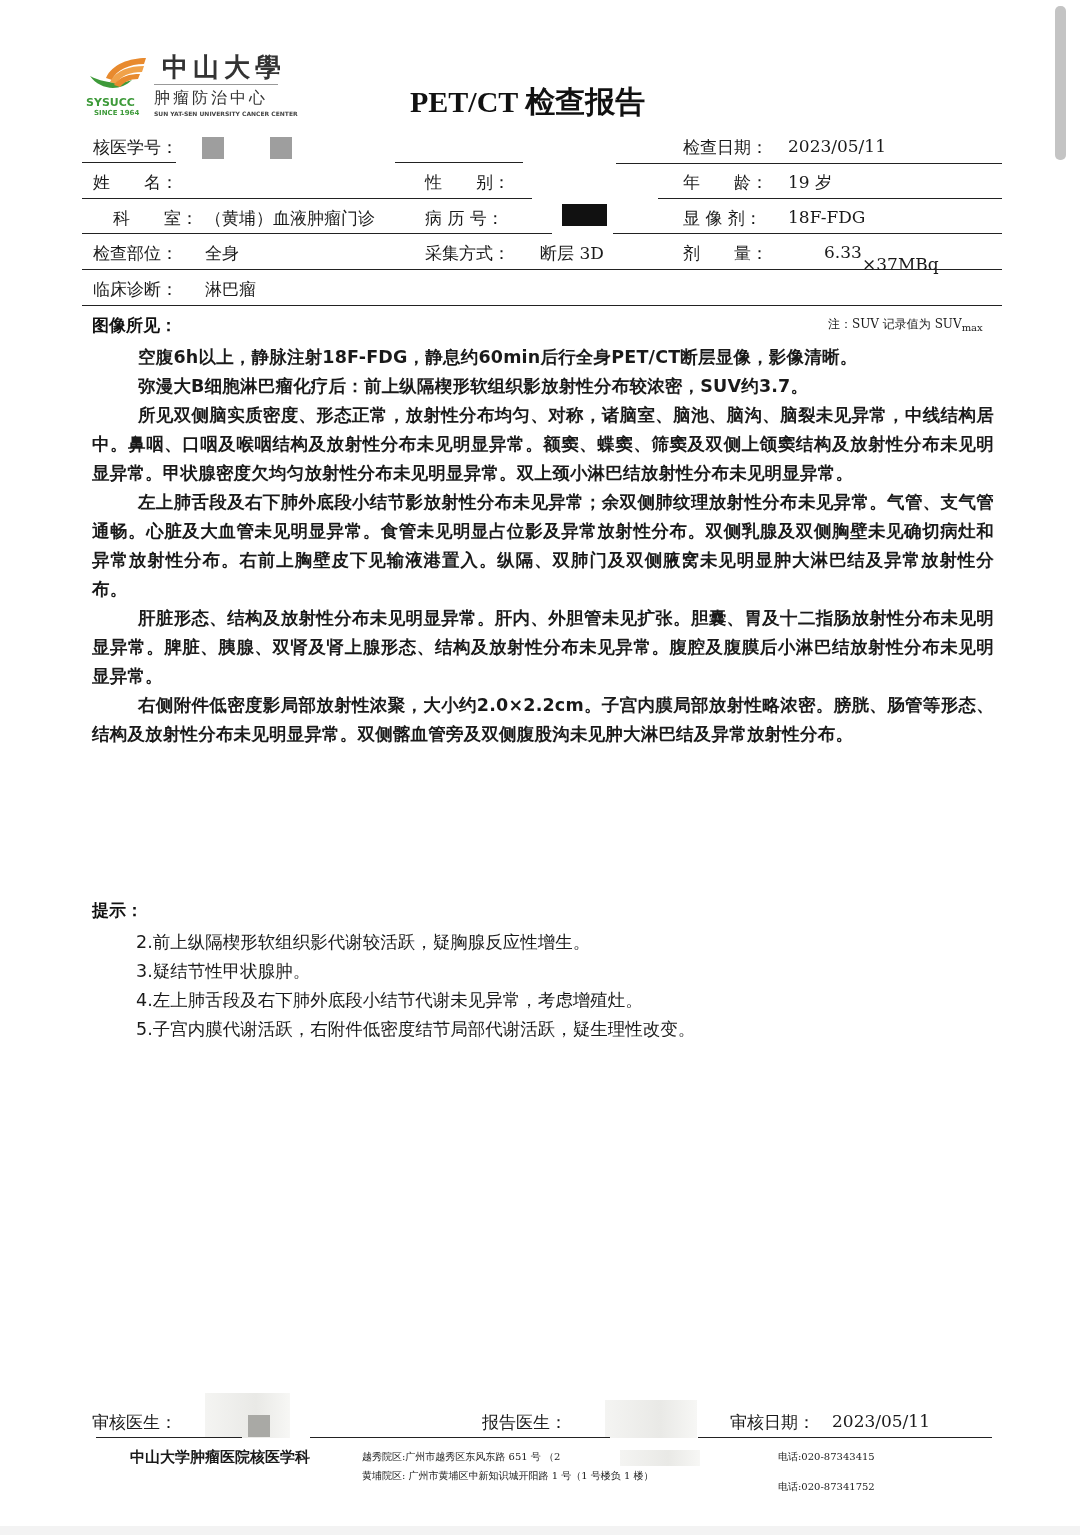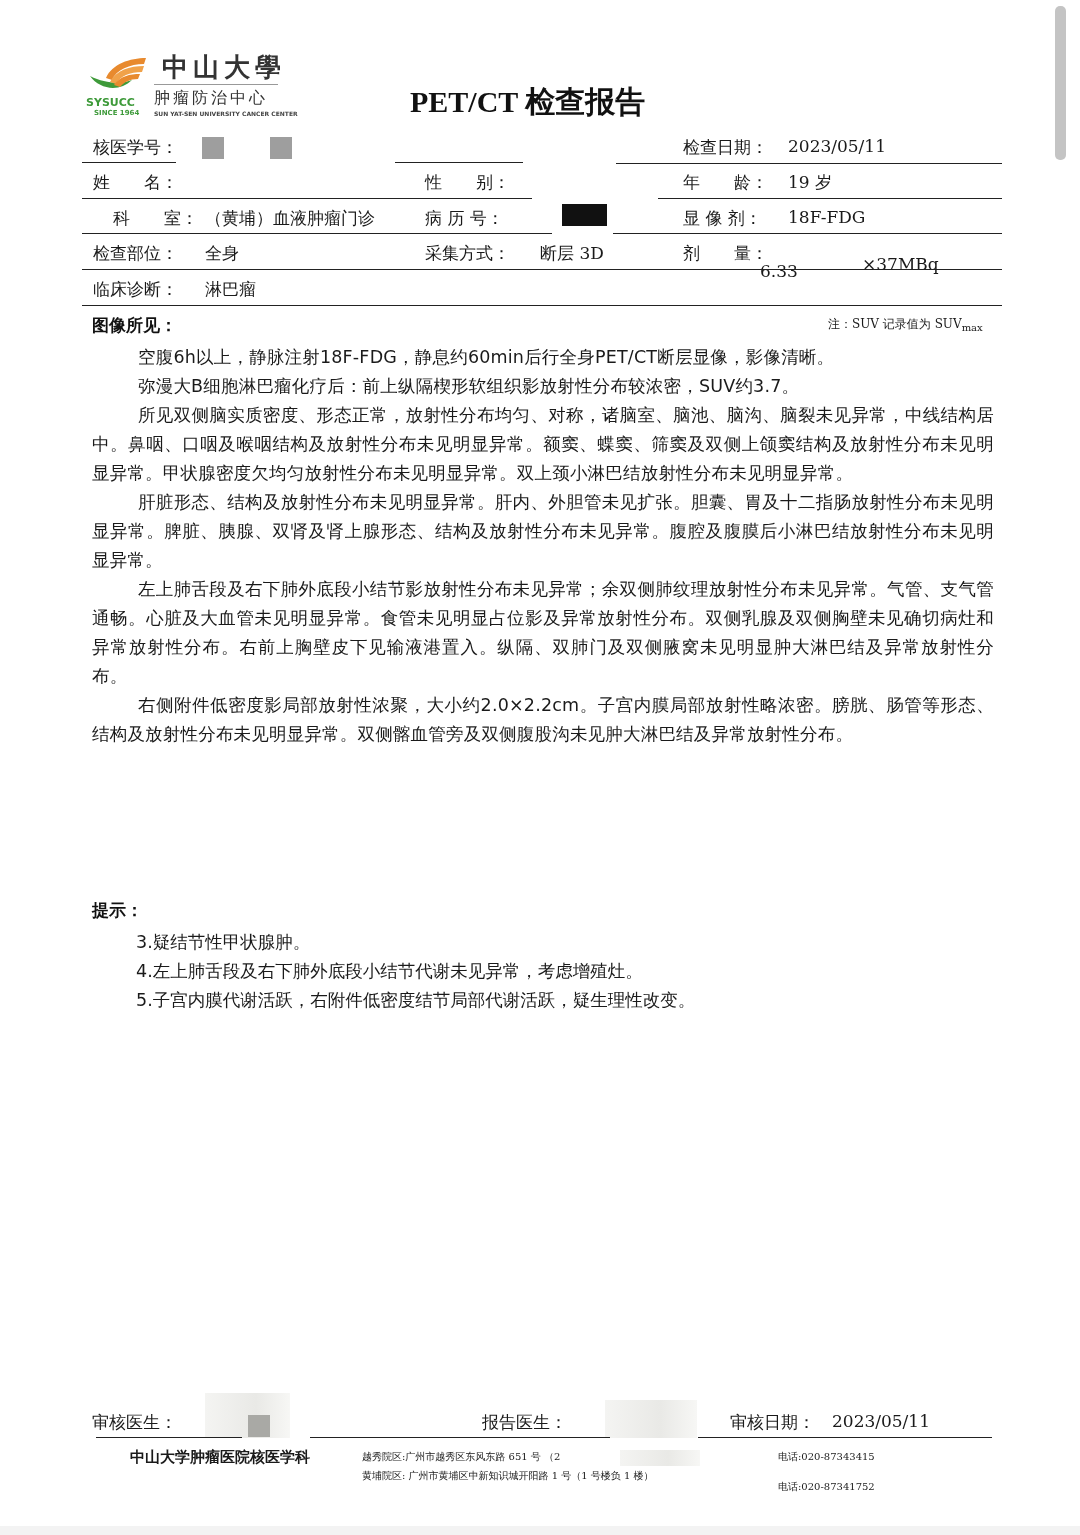--- a/index.html
+++ b/index.html
@@ -25,21 +25,21 @@
   .redact-gray { position: absolute; background: #9e9e9e; }
   .redact-dark { position: absolute; background: #111; }
 
   .section-title { position: absolute; font: bold 17px "DejaVu Sans", sans-serif; color: #111; }
   .note { position: absolute; font-size: 12px; white-space: nowrap; }
   .note sub { font-size: 10px; vertical-align: -3px; }
 
   .body-text {
     position: absolute; left: 92px; width: 902px;
     font-size: 17.5px; line-height: 29px; color: #1a1a1a;
-    font-family: "DejaVu Sans", sans-serif; letter-spacing: 0.2px;
+    font-family: "DejaVu Sans", sans-serif; letter-spacing: 0.2px; font-weight: bold;
   }
   .body-text p { margin: 0; text-indent: 46px; text-align: justify; }
   .tips { position: absolute; left: 136px; top: 928px; font-family: "DejaVu Sans", sans-serif; font-size: 17.5px; line-height: 29px; }
   .tips div { white-space: nowrap; }
 
   .sig { position: absolute; font-size: 17px; white-space: nowrap; }
   .sig-blur { position: absolute; background: linear-gradient(90deg,#f4f4f2,#e9e9e6 60%,#f7f7f5); }
   .foot-dept { position: absolute; left: 130px; top: 1448px; font: bold 15px "DejaVu Sans", sans-serif; white-space: nowrap; }
   .foot-small { position: absolute; font-size: 10px; white-space: nowrap; }
 
@@ -94,44 +94,45 @@
 <div class="cell" style="left:788px;top:207px;">18F-FDG</div>
 
 <div class="hline" style="left:82px;top:233px;width:470px;"></div>
 <div class="hline" style="left:613px;top:233px;width:389px;"></div>
 
 <div class="cell" style="left:93px;top:242px;">检查部位：</div>
 <div class="cell" style="left:205px;top:242px;">全身</div>
 <div class="cell" style="left:425px;top:242px;">采集方式：</div>
 <div class="cell" style="left:540px;top:242px;">断层 3D</div>
 <div class="cell" style="left:683px;top:242px;">剂　　量：</div>
-<div class="cell" style="left:760px;top:242px;margin-top:19px;">6.33</div>
+<div class="cell" style="left:824px;top:242px;">6.33</div>
 <div class="cell" style="left:862px;top:242px;margin-top:12px;">×37MBq</div>
 
 <div class="hline" style="left:82px;top:269px;width:920px;"></div>
 
 <div class="cell" style="left:93px;top:278px;">临床诊断：</div>
 <div class="cell" style="left:205px;top:278px;">淋巴瘤</div>
 
 <div class="hline" style="left:82px;top:305px;width:920px;"></div>
 
 <div class="section-title" style="left:92px;top:314px;">图像所见：</div>
 <div class="note" style="left:828px;top:316px;"><span>注：SUV 记录值为 SUV</span><sub>max</sub></div>
 
 <div class="body-text" style="top:343px;">
   <p>空腹6h以上，静脉注射18F-FDG，静息约60min后行全身PET/CT断层显像，影像清晰。</p>
   <p>弥漫大B细胞淋巴瘤化疗后：前上纵隔楔形软组织影放射性分布较浓密，SUV约3.7。</p>
   <p>所见双侧脑实质密度、形态正常，放射性分布均匀、对称，诸脑室、脑池、脑沟、脑裂未见异常，中线结构居中。鼻咽、口咽及喉咽结构及放射性分布未见明显异常。额窦、蝶窦、筛窦及双侧上颌窦结构及放射性分布未见明显异常。甲状腺密度欠均匀放射性分布未见明显异常。双上颈小淋巴结放射性分布未见明显异常。</p>
+  <p>左上肺舌段及右下肺外底段小结节影放射性分布未见异常；余双侧肺纹理放射性分布未见异常。气管、支气管通畅。心脏及大血管未见明显异常。食管未见明显占位影及异常放射性分布。双侧乳腺及双侧胸壁未见确切病灶和异常放射性分布。右前上胸壁皮下见输液港置入。纵隔、双肺门及双侧腋窝未见明显肿大淋巴结及异常放射性分布。</p>
   <p>肝脏形态、结构及放射性分布未见明显异常。肝内、外胆管未见扩张。胆囊、胃及十二指肠放射性分布未见明显异常。脾脏、胰腺、双肾及肾上腺形态、结构及放射性分布未见异常。腹腔及腹膜后小淋巴结放射性分布未见明显异常。</p>
-  <p>左上肺舌段及右下肺外底段小结节影放射性分布未见异常；余双侧肺纹理放射性分布未见异常。气管、支气管通畅。心脏及大血管未见明显异常。食管未见明显占位影及异常放射性分布。双侧乳腺及双侧胸壁未见确切病灶和异常放射性分布。右前上胸壁皮下见输液港置入。纵隔、双肺门及双侧腋窝未见明显肿大淋巴结及异常放射性分布。</p>
   <p>右侧附件低密度影局部放射性浓聚，大小约2.0×2.2cm。子宫内膜局部放射性略浓密。膀胱、肠管等形态、结构及放射性分布未见明显异常。双侧髂血管旁及双侧腹股沟未见肿大淋巴结及异常放射性分布。</p>
 </div>
 
 <div class="section-title" style="left:92px;top:899px;">提示：</div>
 <div class="tips">
+  <div>2.前上纵隔楔形软组织影代谢较活跃，疑胸腺反应性增生。</div>
   <div>3.疑结节性甲状腺肿。</div>
   <div>4.左上肺舌段及右下肺外底段小结节代谢未见异常，考虑增殖灶。</div>
   <div>5.子宫内膜代谢活跃，右附件低密度结节局部代谢活跃，疑生理性改变。</div>
 </div>
 
 <div class="sig" style="left:92px;top:1411px;">审核医生：</div>
 <div class="sig-blur" style="left:205px;top:1393px;width:85px;height:45px;"></div>
 <div class="redact-gray" style="left:248px;top:1415px;width:22px;height:22px;background:#a9a9a5;"></div>
 <div class="sig" style="left:482px;top:1411px;">报告医生：</div>
 <div class="sig-blur" style="left:605px;top:1400px;width:92px;height:38px;"></div>

